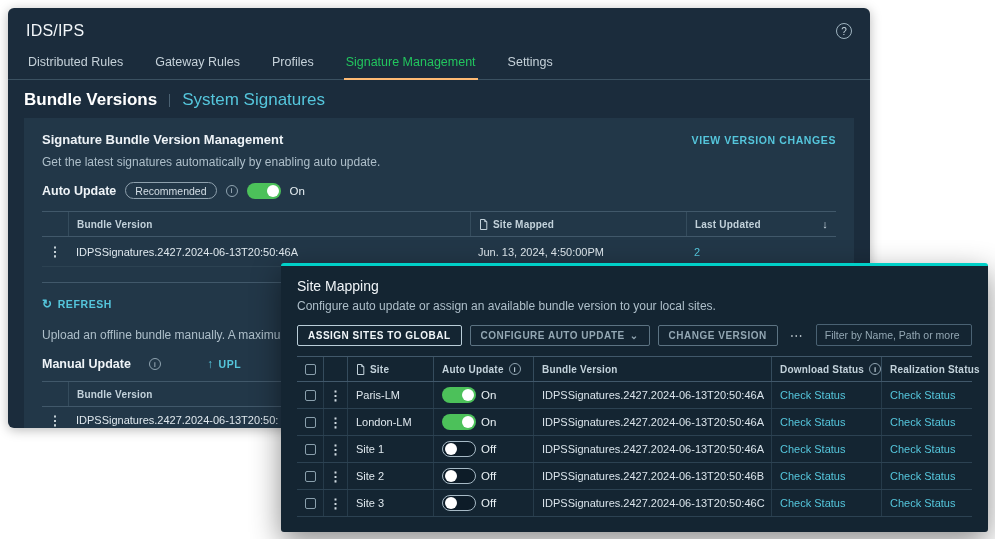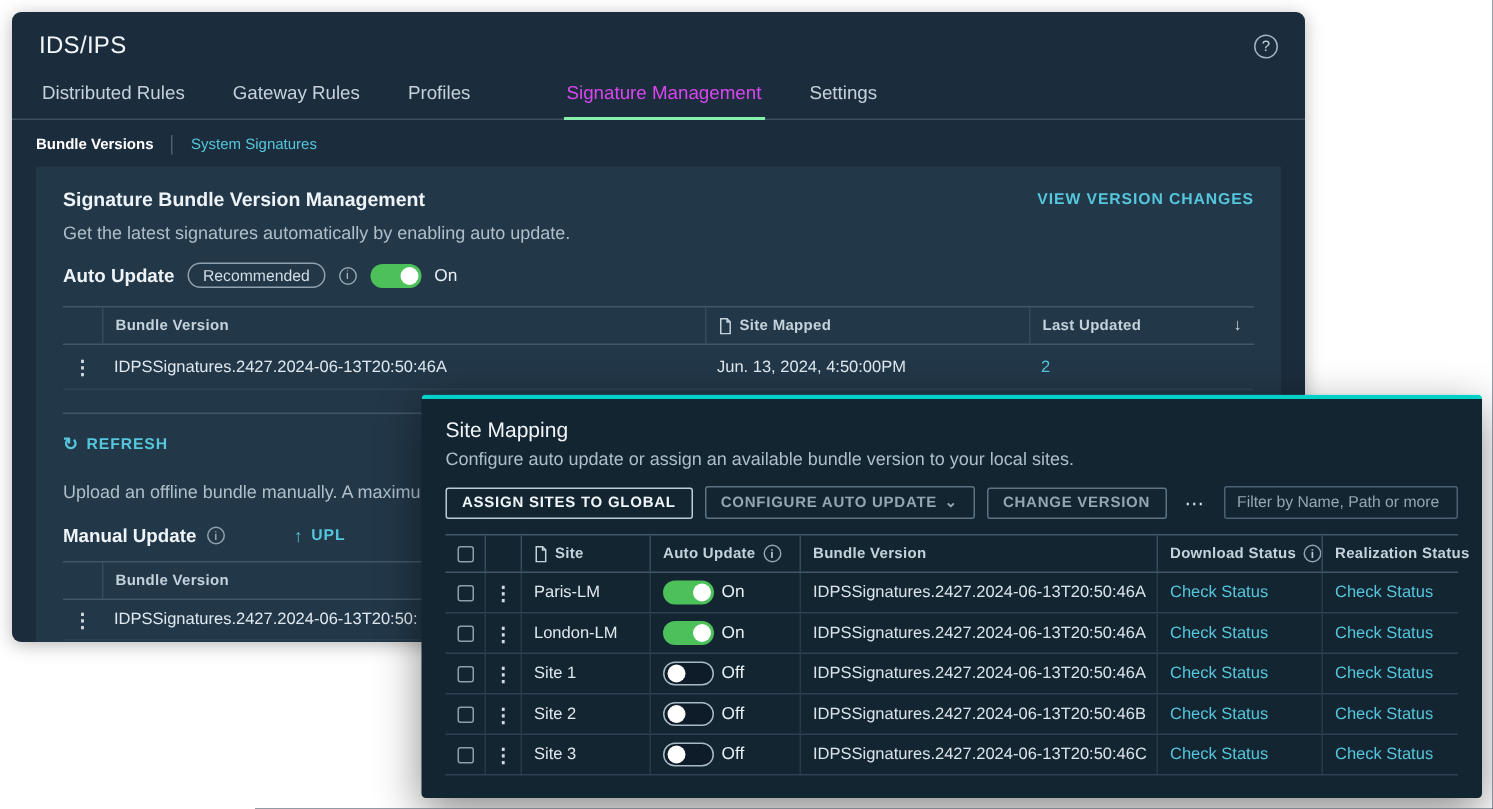--- a/index.html
+++ b/index.html
@@ -17,23 +17,23 @@
     --green:#4cc15a;
   }
   *{box-sizing:border-box;margin:0;padding:0;}
   body{width:995px;height:539px;background:#ffffff;font-family:"Liberation Sans",sans-serif;position:relative;overflow:hidden;}
   .window{position:absolute;left:8px;top:8px;width:862px;height:420px;background:var(--win);border-radius:6px;box-shadow:0 2px 12px rgba(0,0,0,.28);color:var(--text);overflow:hidden;}
   .win-header{display:flex;justify-content:space-between;align-items:center;padding:14px 18px 8px;}
   .win-title{font-size:16px;color:#f2f6f9;letter-spacing:.2px;}
   .circle-icon{width:16px;height:16px;border:1px solid #9fb4c0;border-radius:50%;color:#c6d6df;font-size:10px;display:inline-flex;align-items:center;justify-content:center;flex:none;}
   .tabs{display:flex;gap:28px;padding:2px 18px 0;border-bottom:1px solid #3b5161;}
   .tab{font-size:12.5px;color:#c6d2da;padding:5px 2px 9px;cursor:pointer;white-space:nowrap;}
-  .tab.active{color:#d946ef;border-bottom:2px solid #86efac;margin-bottom:-1px;margin-left:32px;}
+  .tab.active{color:#22c55e;border-bottom:2px solid #fdba74;margin-bottom:-1px;}
   .subtabs{display:flex;align-items:center;gap:12px;padding:10px 16px 8px;}
-  .subtab{font-size:10px;cursor:pointer;}
+  .subtab{font-size:17px;cursor:pointer;}
   .subtab.active{color:#ffffff;font-weight:700;}
   .subtab.link{color:var(--accent);}
   .vdivider{width:1px;height:13px;background:#4a6172;}
   .panel{margin:0 16px 14px;background:var(--panel);padding:14px 18px;min-height:392px;}
   .panel-head{display:flex;justify-content:space-between;align-items:center;}
   .panel-title{font-size:13px;font-weight:700;color:#eef3f7;}
   .uc-link{font-size:10.5px;font-weight:700;letter-spacing:.6px;color:var(--accent);cursor:pointer;white-space:nowrap;display:inline-flex;align-items:center;gap:5px;text-align:center;}
   .panel-sub{font-size:12px;color:var(--muted);margin-top:8px;}
   .auto-row{display:flex;align-items:center;gap:9px;margin-top:13px;}
   .auto-label{font-size:12.5px;font-weight:700;color:#eef3f7;}
@@ -156,21 +156,21 @@
     <div class="refresh-row">
       <span class="uc-link">
         <span style="font-size:12px;">↻</span>
         <span>REFRESH</span>
       </span>
     </div>
 
     <div class="hint">Upload an offline bundle manually. A maximu</div>
 
     <div class="manual-row">
-      <span style="display:inline-flex;align-items:center;gap:7px;">
+      <span style="display:inline-flex;align-items:center;gap:18px;">
         <span class="auto-label">Manual Update</span>
         <span class="inf">i</span>
       </span>
       <span class="uc-link">
         <span style="font-size:12px;">↑</span>
         <span>UPL</span>
       </span>
     </div>
 
     <div style="margin-top:10px;">

